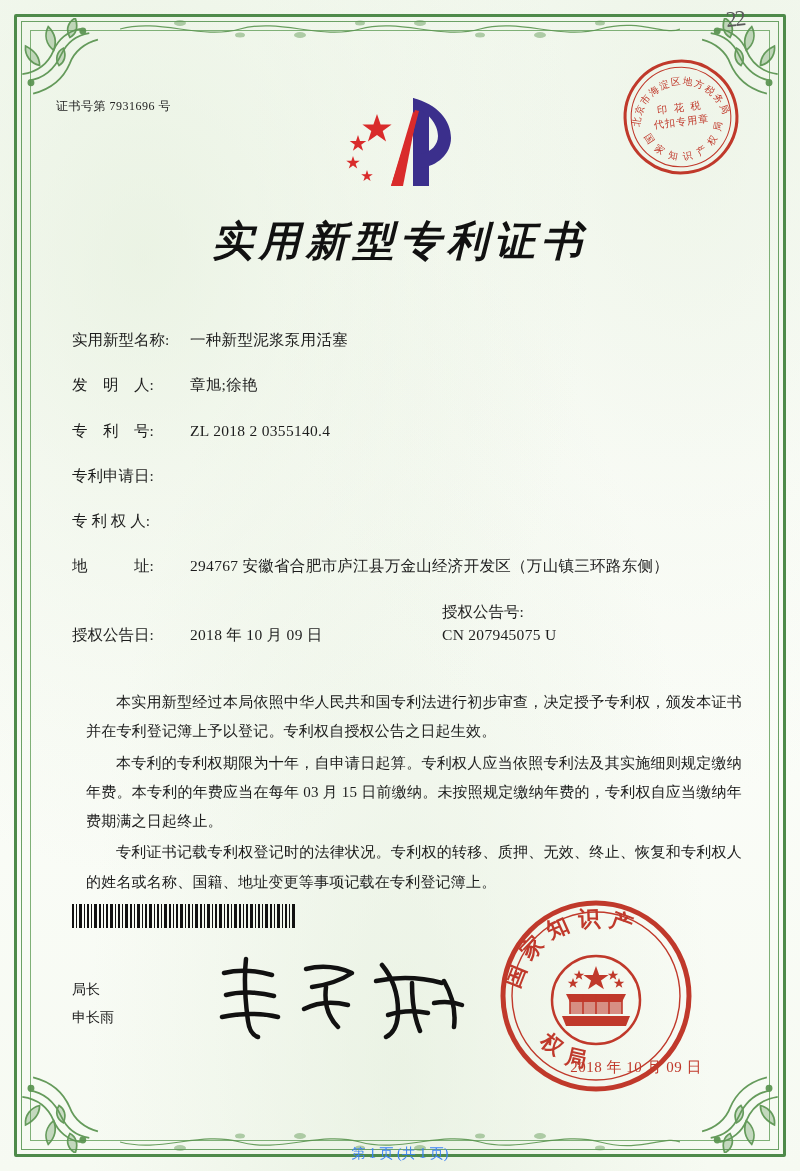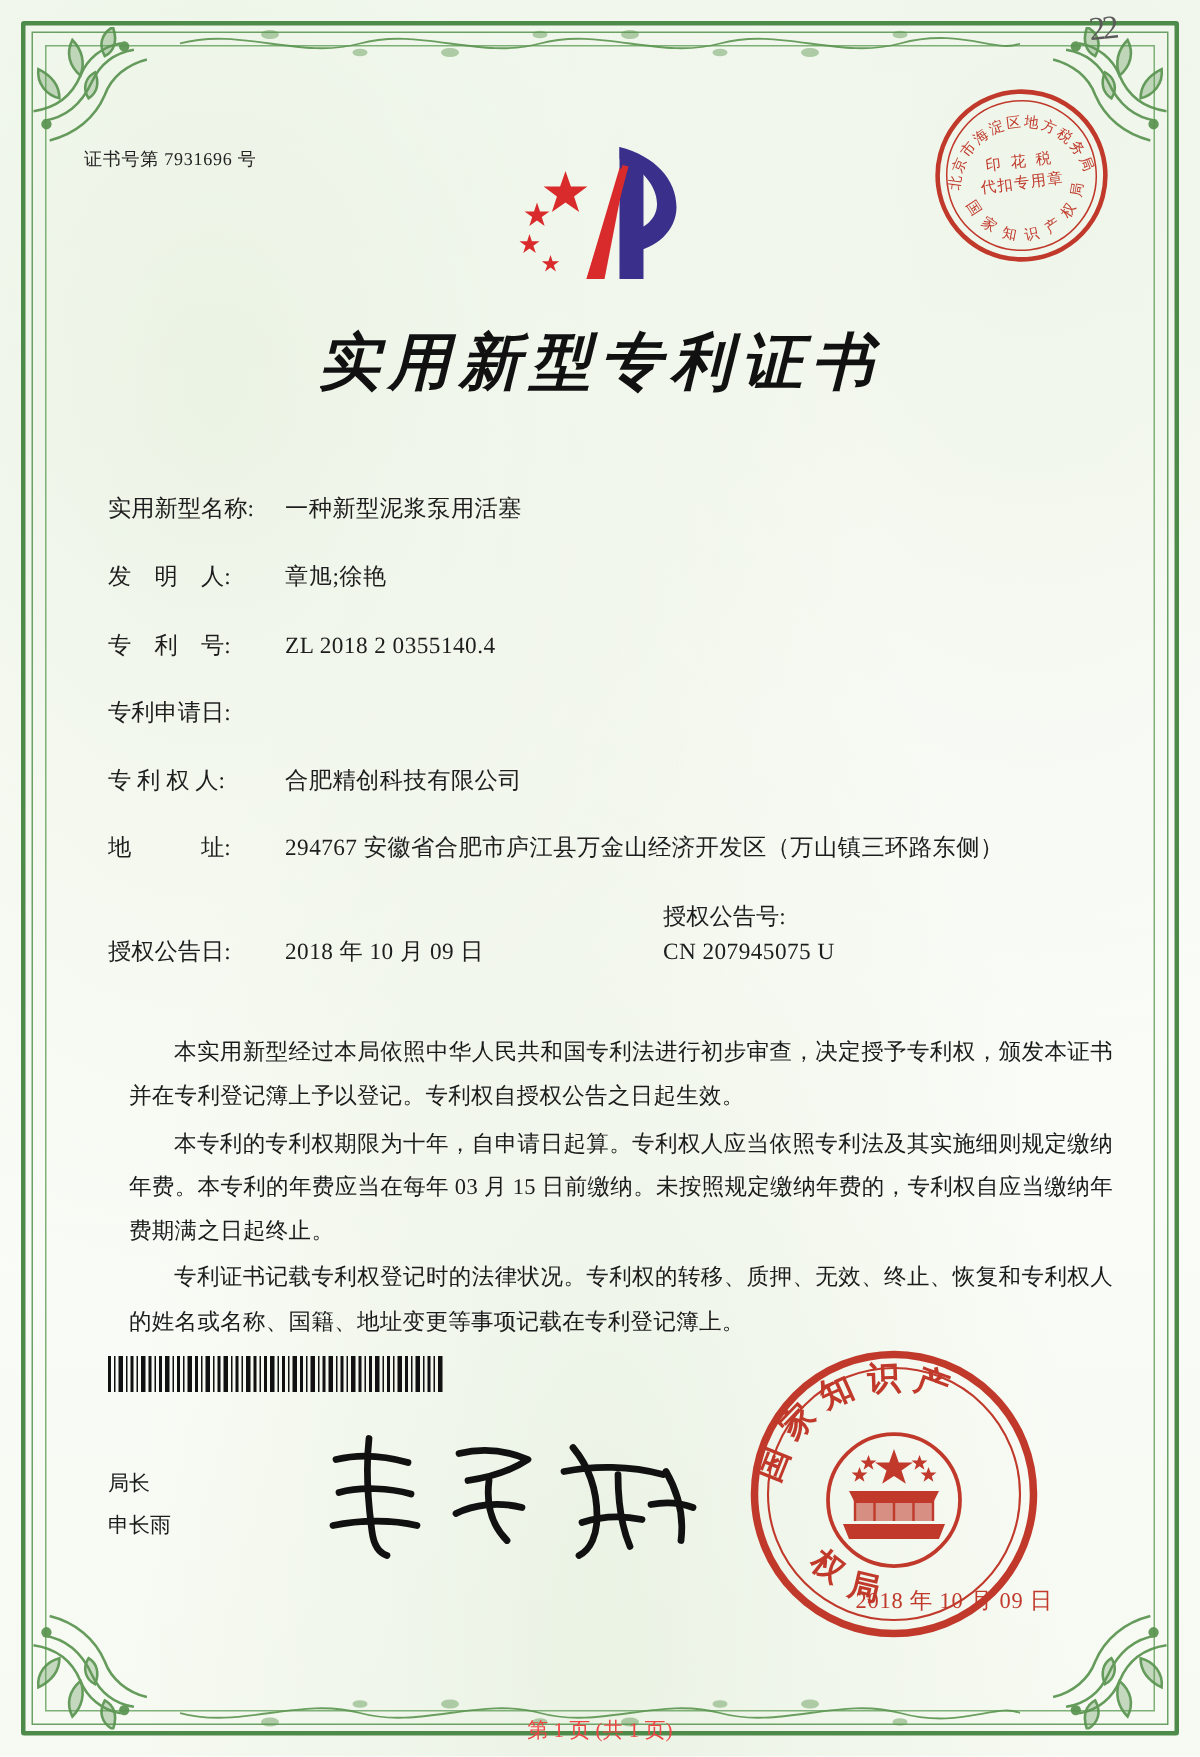--- a/index.html
+++ b/index.html
@@ -248,21 +248,21 @@
     color: #c0392b;
     letter-spacing: .5px;
   }
 
   .footer {
     position: absolute;
     left: 0; right: 0;
     bottom: 8px;
     text-align: center;
     font-size: 14px;
-    color: #ef4444;
+    color: #3b82f6;
   }
 </style>
 </head>
 <body>
 
 <div class="page">
   <div class="paper-tint"></div>
 
   <div class="border-outer"></div>
   <div class="border-mid"></div>
@@ -404,21 +404,20 @@
       </div>
       <div class="row">
         <div class="label">专　利　号:</div>
         <div class="value">ZL 2018 2 0355140.4</div>
       </div>
       <div class="row">
         <div class="label">专利申请日:</div>
       </div>
       <div class="row">
         <div class="label">专 利 权 人:</div>
-        <div class="value">合肥精创科技有限公司</div>
       </div>
       <div class="row address">
         <div class="label">地　　　址:</div>
         <div class="value">294767 安徽省合肥市庐江县万金山经济开发区（万山镇三环路东侧）</div>
       </div>
 
       <div class="row grant">
         <div class="left">
           <div class="label">授权公告日:</div>
           <div class="value">2018 年 10 月 09 日</div>

